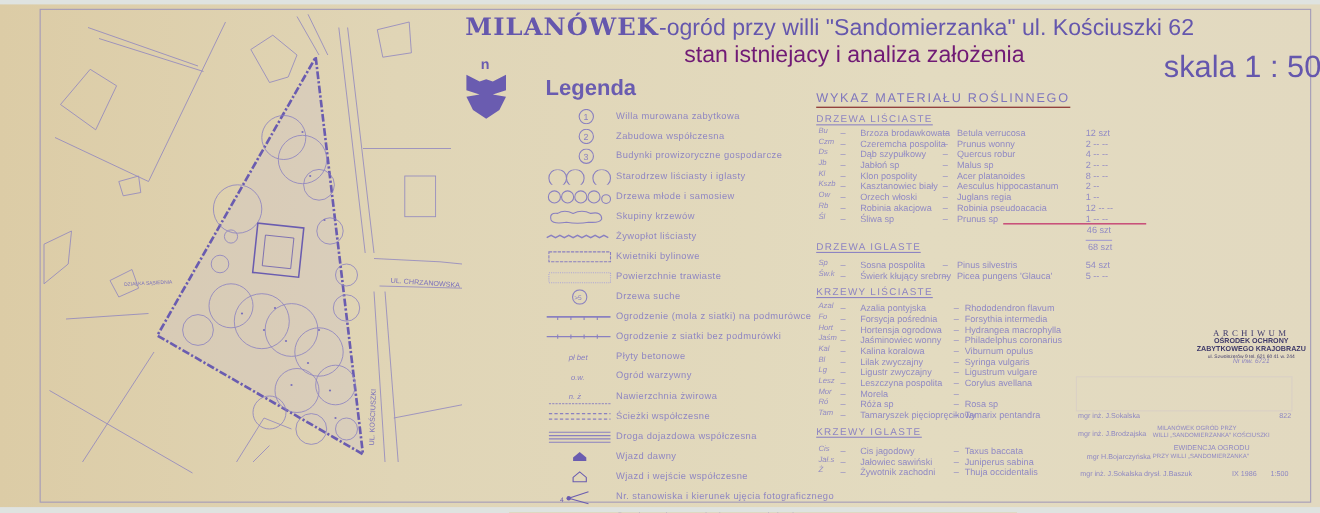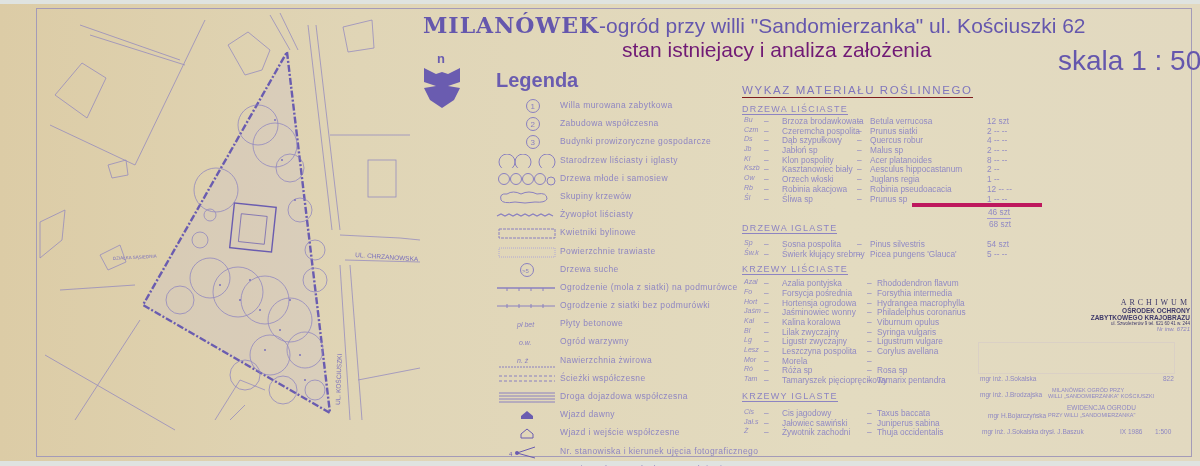--- a/index.html
+++ b/index.html
@@ -23,21 +23,21 @@
   .pl-head{font-size:11.5px;color:#8077bd;letter-spacing:1.6px;border-bottom:1px solid #7f1d1d;display:inline-block;line-height:13px;}
   .pl-sec{font-size:9px;color:#8d84c2;letter-spacing:1.2px;border-bottom:1px solid #8d84c2;display:inline-block;line-height:10px;margin-top:3px;}
   .pl-row{position:relative;height:9.7px;font-size:8.3px;color:#918ac4;white-space:nowrap;}
   .pl-row span{position:absolute;top:0;}
   .c-ab{left:2px;font-style:italic;font-size:7px;}
   .c-d1{left:22px;}
   .c-pl{left:40px;}
   .c-d2{left:115px;}
   .c-lat{left:128px;}
   .c-cnt{left:245px;}
-  .archiwum{position:absolute;left:1085px;top:298px;width:105px;text-align:right;}
+  .archiwum{position:absolute;left:1085px;top:298px;width:105px;text-align:center;}
   .arch1{font-family:"Liberation Serif",serif;font-size:8px;letter-spacing:3px;color:#3f3a6a;}
   .arch2{font-size:6.5px;color:#3f3a6a;font-weight:bold;line-height:7px;}
   .arch3{font-size:4.5px;color:#3f3a6a;}
   .arch4{font-size:6px;color:#8a82bf;font-style:italic;}
   .stamp-box{position:absolute;left:978px;top:342px;width:195px;height:30px;border:1px solid #d3c9c8;opacity:0.55;}
   .tblock{position:absolute;left:980px;top:372px;width:210px;height:62px;font-size:6.5px;color:#8f88c2;}
   .tblock div{position:absolute;white-space:nowrap;}
   svg{position:absolute;left:0;top:0;}
 </style>
 </head>
@@ -306,21 +306,21 @@
         <span class="c-pl">Brzoza brodawkowata</span>
         <span class="c-d2">–</span>
         <span class="c-lat">Betula verrucosa</span>
         <span class="c-cnt">12 szt</span>
       </div>
     <div class="pl-row">
         <span class="c-ab">Czm</span>
         <span class="c-d1">–</span>
         <span class="c-pl">Czeremcha pospolita</span>
         <span class="c-d2">–</span>
-        <span class="c-lat">Prunus siatki</span>
+        <span class="c-lat">Prunus wonny</span>
         <span class="c-cnt">2 -- --</span>
       </div>
     <div class="pl-row">
         <span class="c-ab">Ds</span>
         <span class="c-d1">–</span>
         <span class="c-pl">Dąb szypułkowy</span>
         <span class="c-d2">–</span>
         <span class="c-lat">Quercus robur</span>
         <span class="c-cnt">4 -- --</span>
       </div>
@@ -365,21 +365,21 @@
         <span class="c-cnt">12 -- --</span>
       </div>
     <div class="pl-row">
         <span class="c-ab">Śl</span>
         <span class="c-d1">–</span>
         <span class="c-pl">Śliwa sp</span>
         <span class="c-d2">–</span>
         <span class="c-lat">Prunus sp</span>
         <span class="c-cnt">1 -- --</span>
       </div>
-    <div class="pl-row" style="border-top:4px solid #be185d;width:130px;left:170px;">
+    <div class="pl-row" style="border-top:1px solid #be185d;width:130px;left:170px;">
         <span style="left:76px;">46 szt</span>
       </div>
   </div>
   <div class="pl-sec" style="margin-top:0;">DRZEWA IGLASTE</div>
   <div style="margin-top:4px;">
     <div class="pl-row">
         <span class="c-ab">Sp</span>
         <span class="c-d1">–</span>
         <span class="c-pl">Sosna pospolita</span>
         <span class="c-d2">–</span>

